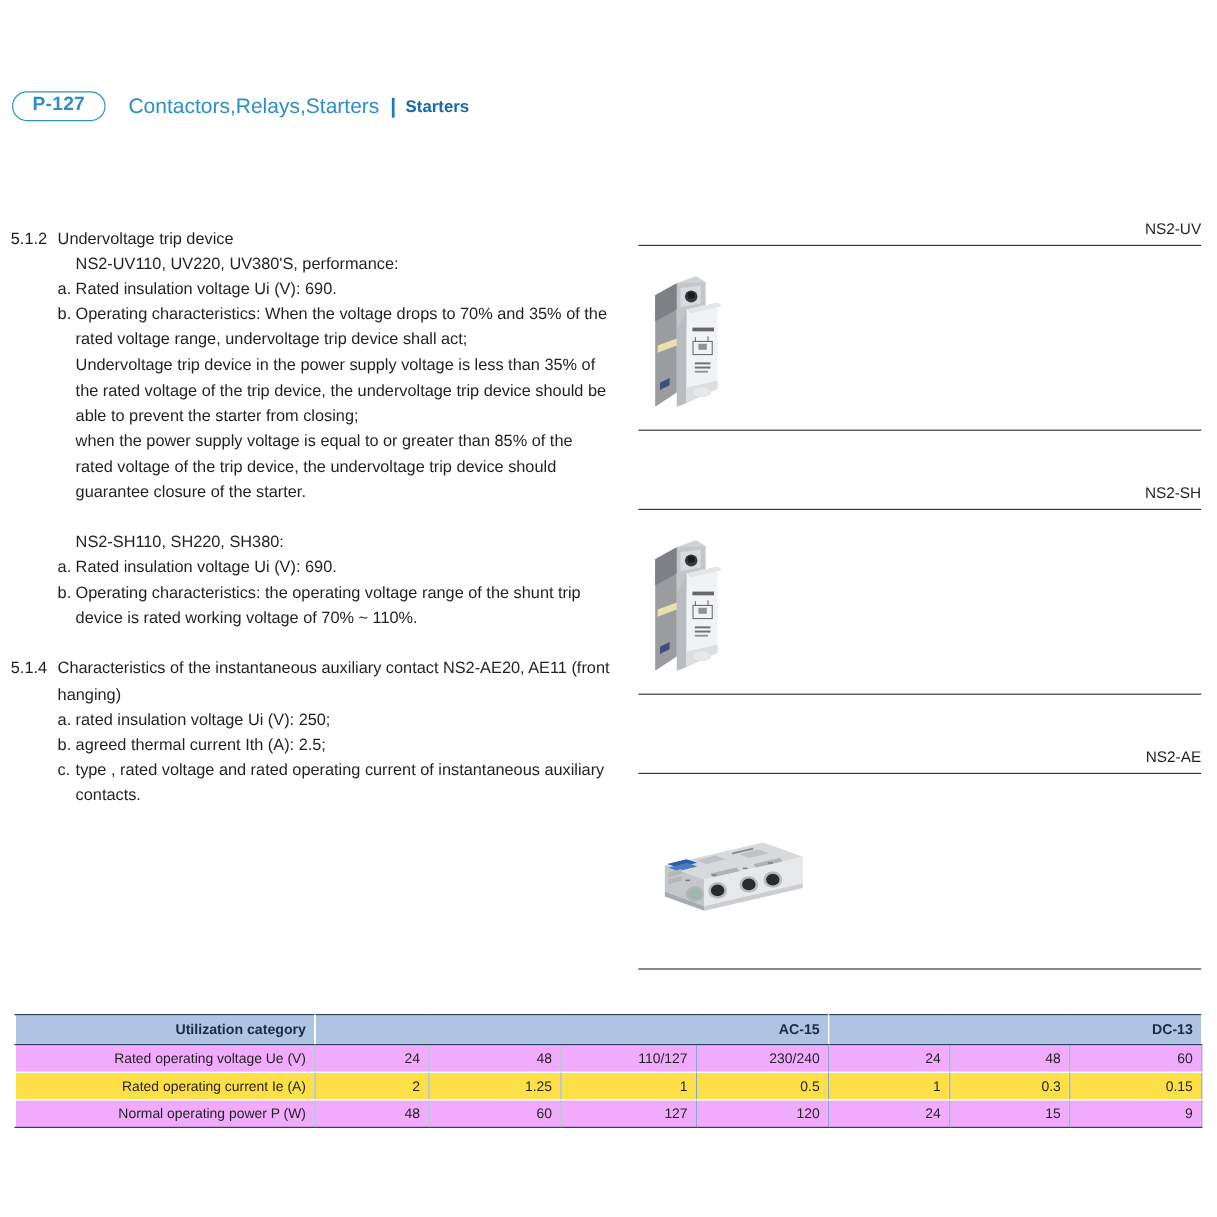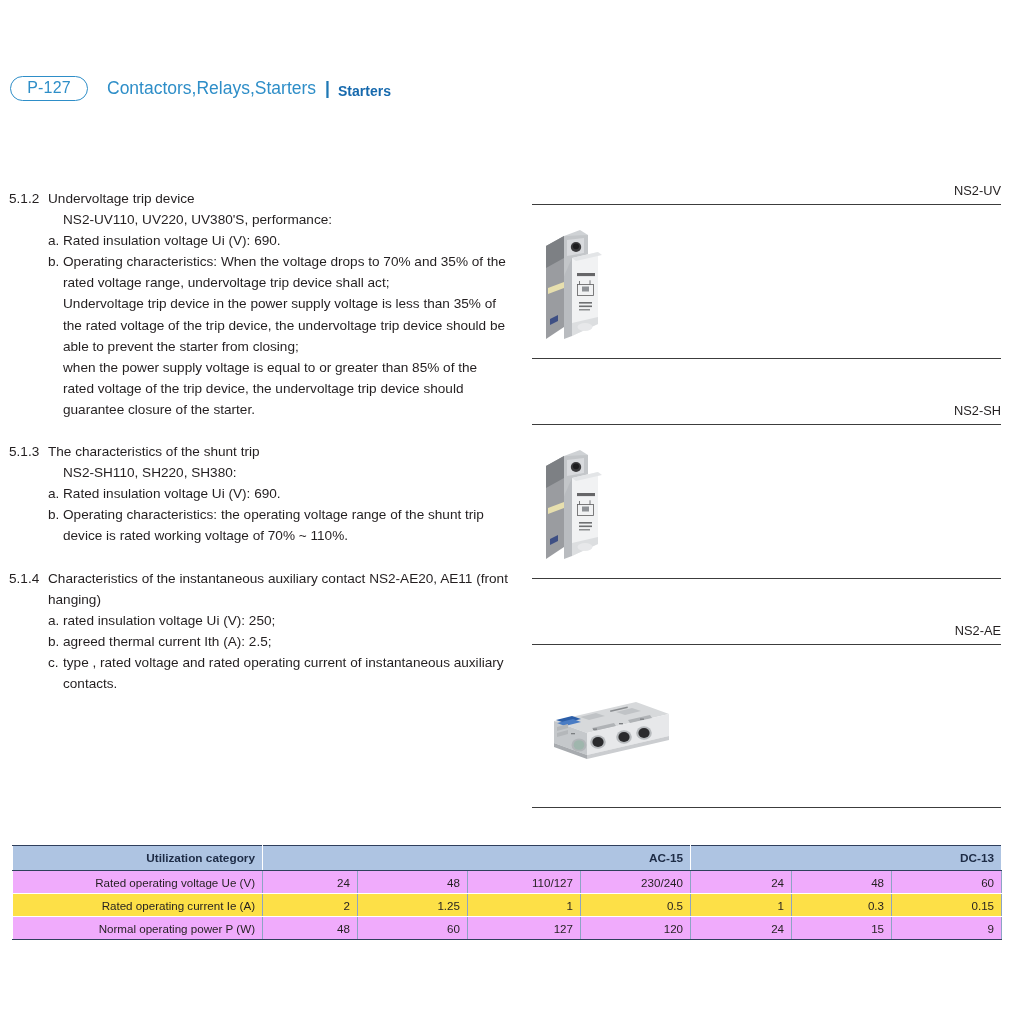--- a/index.html
+++ b/index.html
@@ -32,25 +32,26 @@
     height: 25px;
     border: 1.6px solid #2e8ec8;
     border-radius: 13px;
     color: #2e8ec8;
     font-size: 16px;
     display: flex;
     align-items: center;
     justify-content: center;
     letter-spacing: 0.2px;
     box-sizing: border-box;
+    font-weight: bold;
   }
   #breadcrumb {
     margin-left: 19px;
     display: flex;
-    align-items: flex-end;
+    align-items: center;
     white-space: nowrap;
   }
   .crumb-cat {
     color: #2e8ec8;
     font-size: 17.5px;
   }
   .crumb-sep {
     color: #1f78b4;
     font-size: 17.5px;
     margin: 0 8px 0 9px;
@@ -198,24 +199,20 @@
       </div>
       <div class="lvl-item indent-hang">
         <span class="lvl-text">when the power supply voltage is equal to or greater than 85% of the rated voltage of the trip device, the undervoltage trip device should guarantee closure of the starter.</span>
       </div>
     </div>
   </div>
 
   <div class="sec-gap-large"></div>
 
   <div class="sec-block">
-    <div class="sec-head">
-      <span class="sec-num">5.1.3</span>
-      <span class="sec-title">The characteristics of the shunt trip</span>
-    </div>
     <div class="sec-body">
       <div class="lvl-item">
         <span class="lvl-marker"></span>
         <span class="lvl-text">NS2-SH110, SH220, SH380:</span>
       </div>
       <div class="lvl-item">
         <span class="lvl-marker">a.</span>
         <span class="lvl-text">Rated insulation voltage Ui (V): 690.</span>
       </div>
       <div class="lvl-item">

